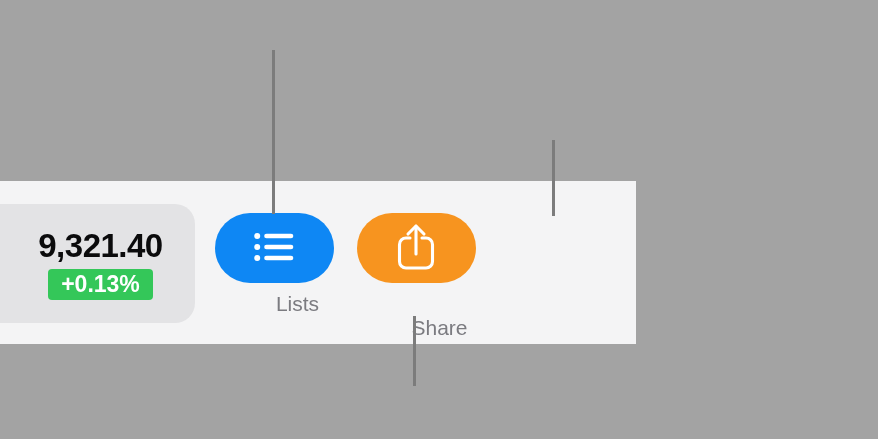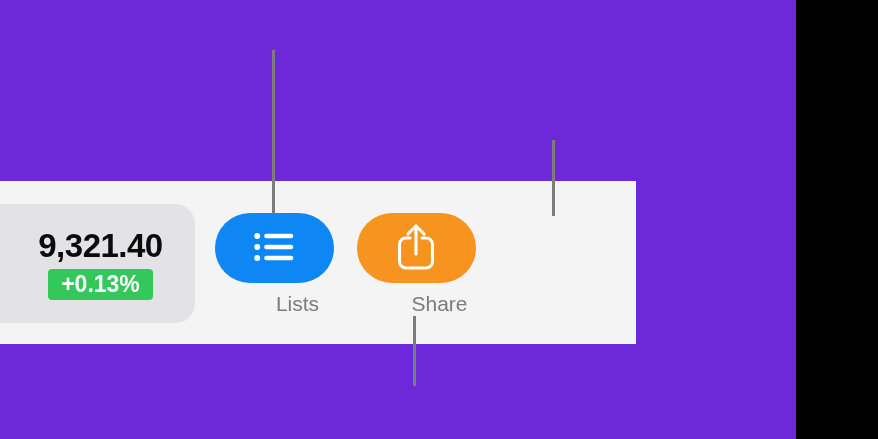--- a/index.html
+++ b/index.html
@@ -1,18 +1,18 @@
 <!DOCTYPE html>
 <html style="--badge-green: #34c759; --btn-lists: #0e87f4; --btn-share: #f7941f; --btn-remove: #fa2d3d;"><head>
 <meta charset="utf-8">
 <style>
   html,body { margin:0; padding:0; background:#000; }
   .stage {
-    position:relative; width:796px; height:439px; overflow:hidden;
-    background:#6d28d9;
+    position:relative; width:878px; height:439px; overflow:hidden;
+    background:#a3a3a3;
     font-family:"Liberation Sans","DejaVu Sans",sans-serif;
   }
   
   .panel {
     position:absolute; left:0; top:181px; width:636px; height:163px;
     background:#f4f4f5; z-index:1;
   }
   
   .callout { position:absolute; width:3px; background:#7c7c7c; z-index:2; }
   #line-lists  { left:272px; top:50px;  height:164px; }
@@ -33,21 +33,21 @@
     margin-top:4px; background:var(--badge-green,#34c759); color:#ffffff;
     font-weight:700; font-size:23px; line-height:27px;
     padding:2px 13px; border-radius:4px; white-space:nowrap;
   }
   
   .btn-col {
     position:absolute; width:160px; display:flex; flex-direction:column;
     align-items:center; z-index:3;
   }
   #col-lists  { left:194px; top:32px; }
-  #col-share  { left:336px; top:32px; }
+  #col-share  { left:336px; top:32px;gap:24px; }
   #col-remove { left:475px; top:33px; }
   .btn-pill {
     width:119px; height:70px; border-radius:35px; border:none; padding:0;
     display:flex; align-items:center; justify-content:center; cursor:pointer;
   }
   .btn-lists  { background:var(--btn-lists,#0e87f4); }
   .btn-share  { background:var(--btn-share,#f7941f); }
   .btn-remove { background:var(--btn-remove,#fa2d3d); }
   .btn-label  { margin-top:9px; font-size:21px; line-height:24px; color:#7b7b80;margin-left:47px; }
   .trash-stripe { stroke:var(--btn-remove,#fa2d3d); }

